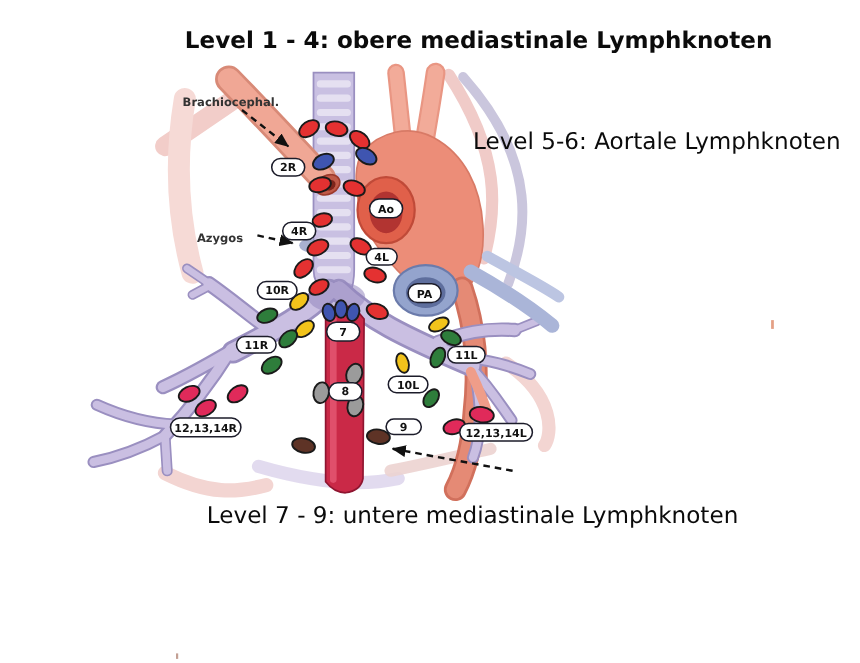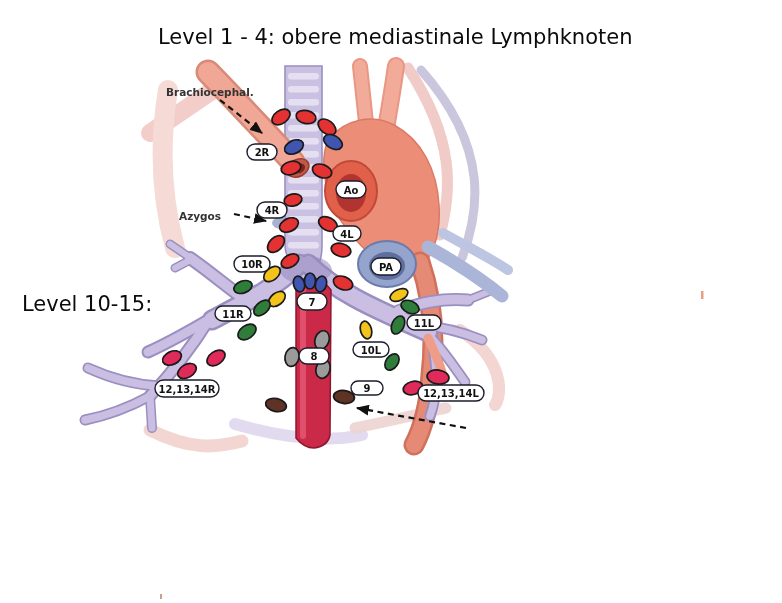--- a/index.html
+++ b/index.html
@@ -260,21 +260,22 @@
         <text class="pill-text" x="386" y="270.5">PA</text>
       </g>
     </g>
 
     <g>
       <rect x="701" y="291" width="2.5" height="8" fill="#dd8866" opacity="0.8"></rect>
       <rect x="160" y="594" width="2" height="5" fill="#aa7766" opacity="0.7"></rect>
     </g>
   </svg>
 
-  <div class="big-label" style="left:158px;top:25px;">Level 1 - 4: obere mediastinale Lymphknoten</div>
-
+  <div class="big-label" style="left:168px;top:25px;font-weight:bold;">Level 1 - 4: obere mediastinale Lymphknoten</div>
+
+  <div class="big-label" style="left:430px;top:116px;">Level 5-6: Aortale Lymphknoten</div>
 
   <div class="big-label" style="left:22px;top:242px;">
-    <div>Level 10-15:</div>
   </div>
 
+  <div class="big-label" style="left:188px;top:456px;">Level 7 - 9: untere mediastinale Lymphknoten</div>
 
 </div>
 
 </body></html>

